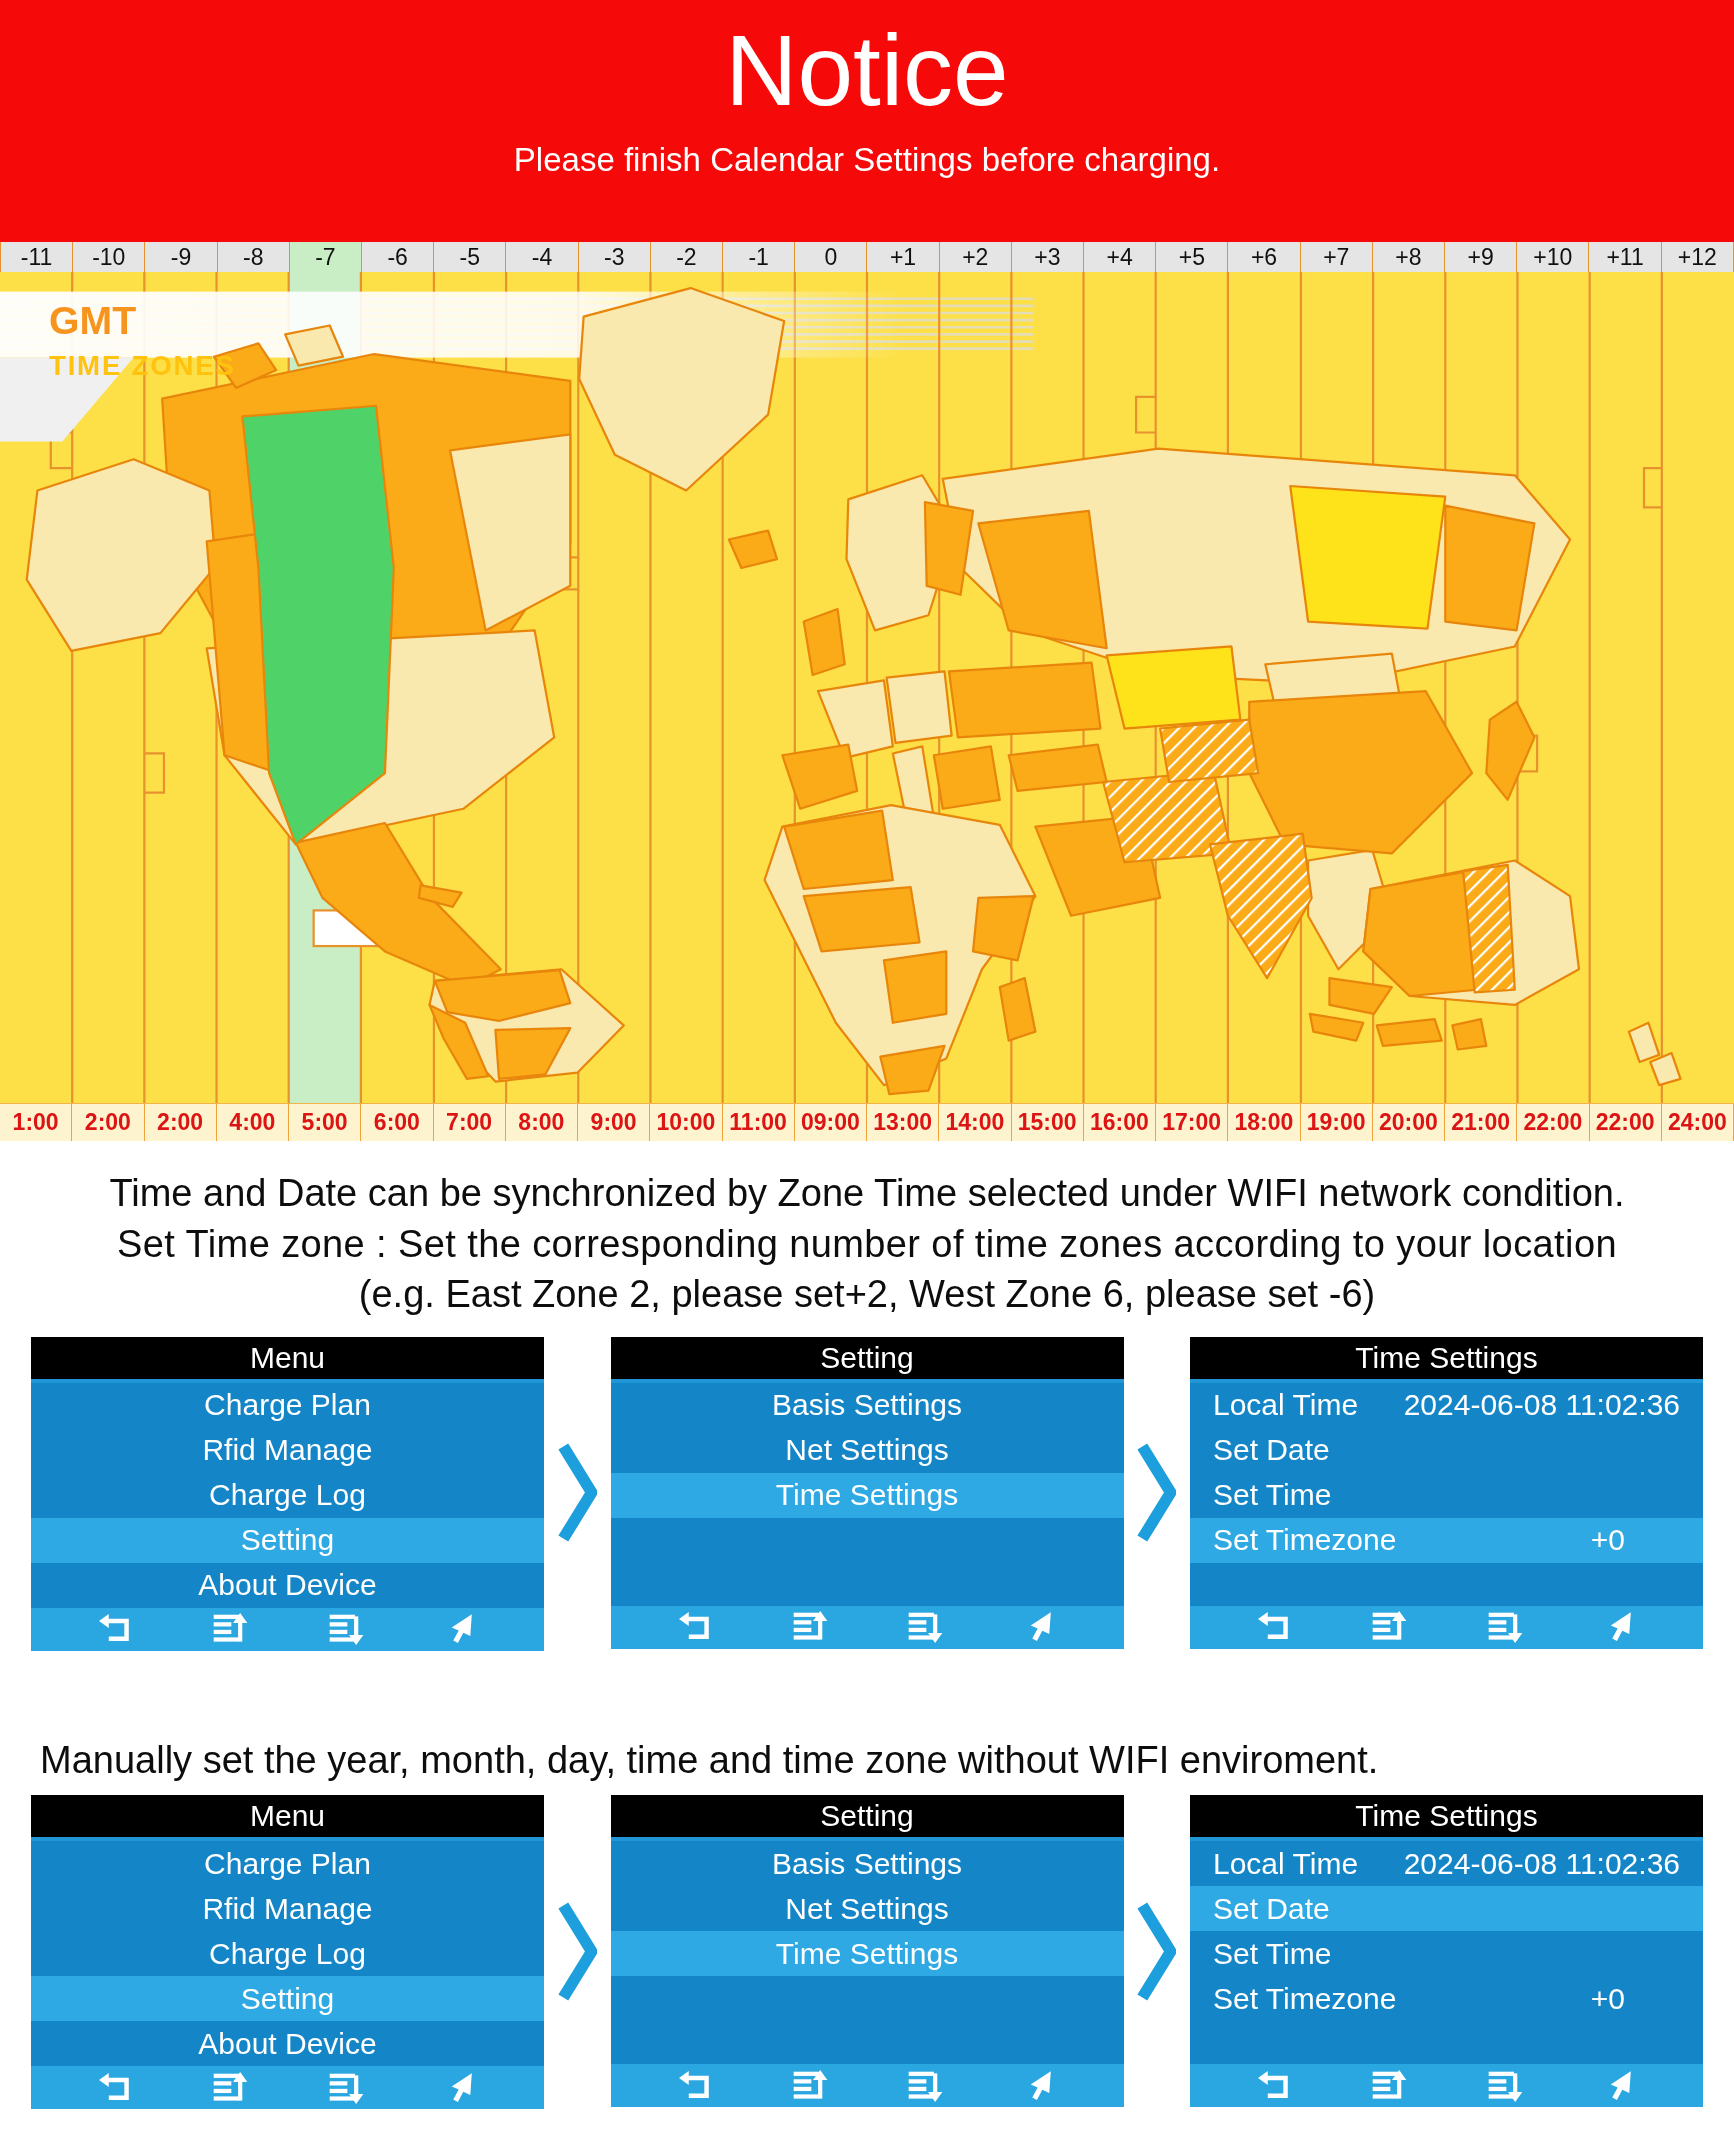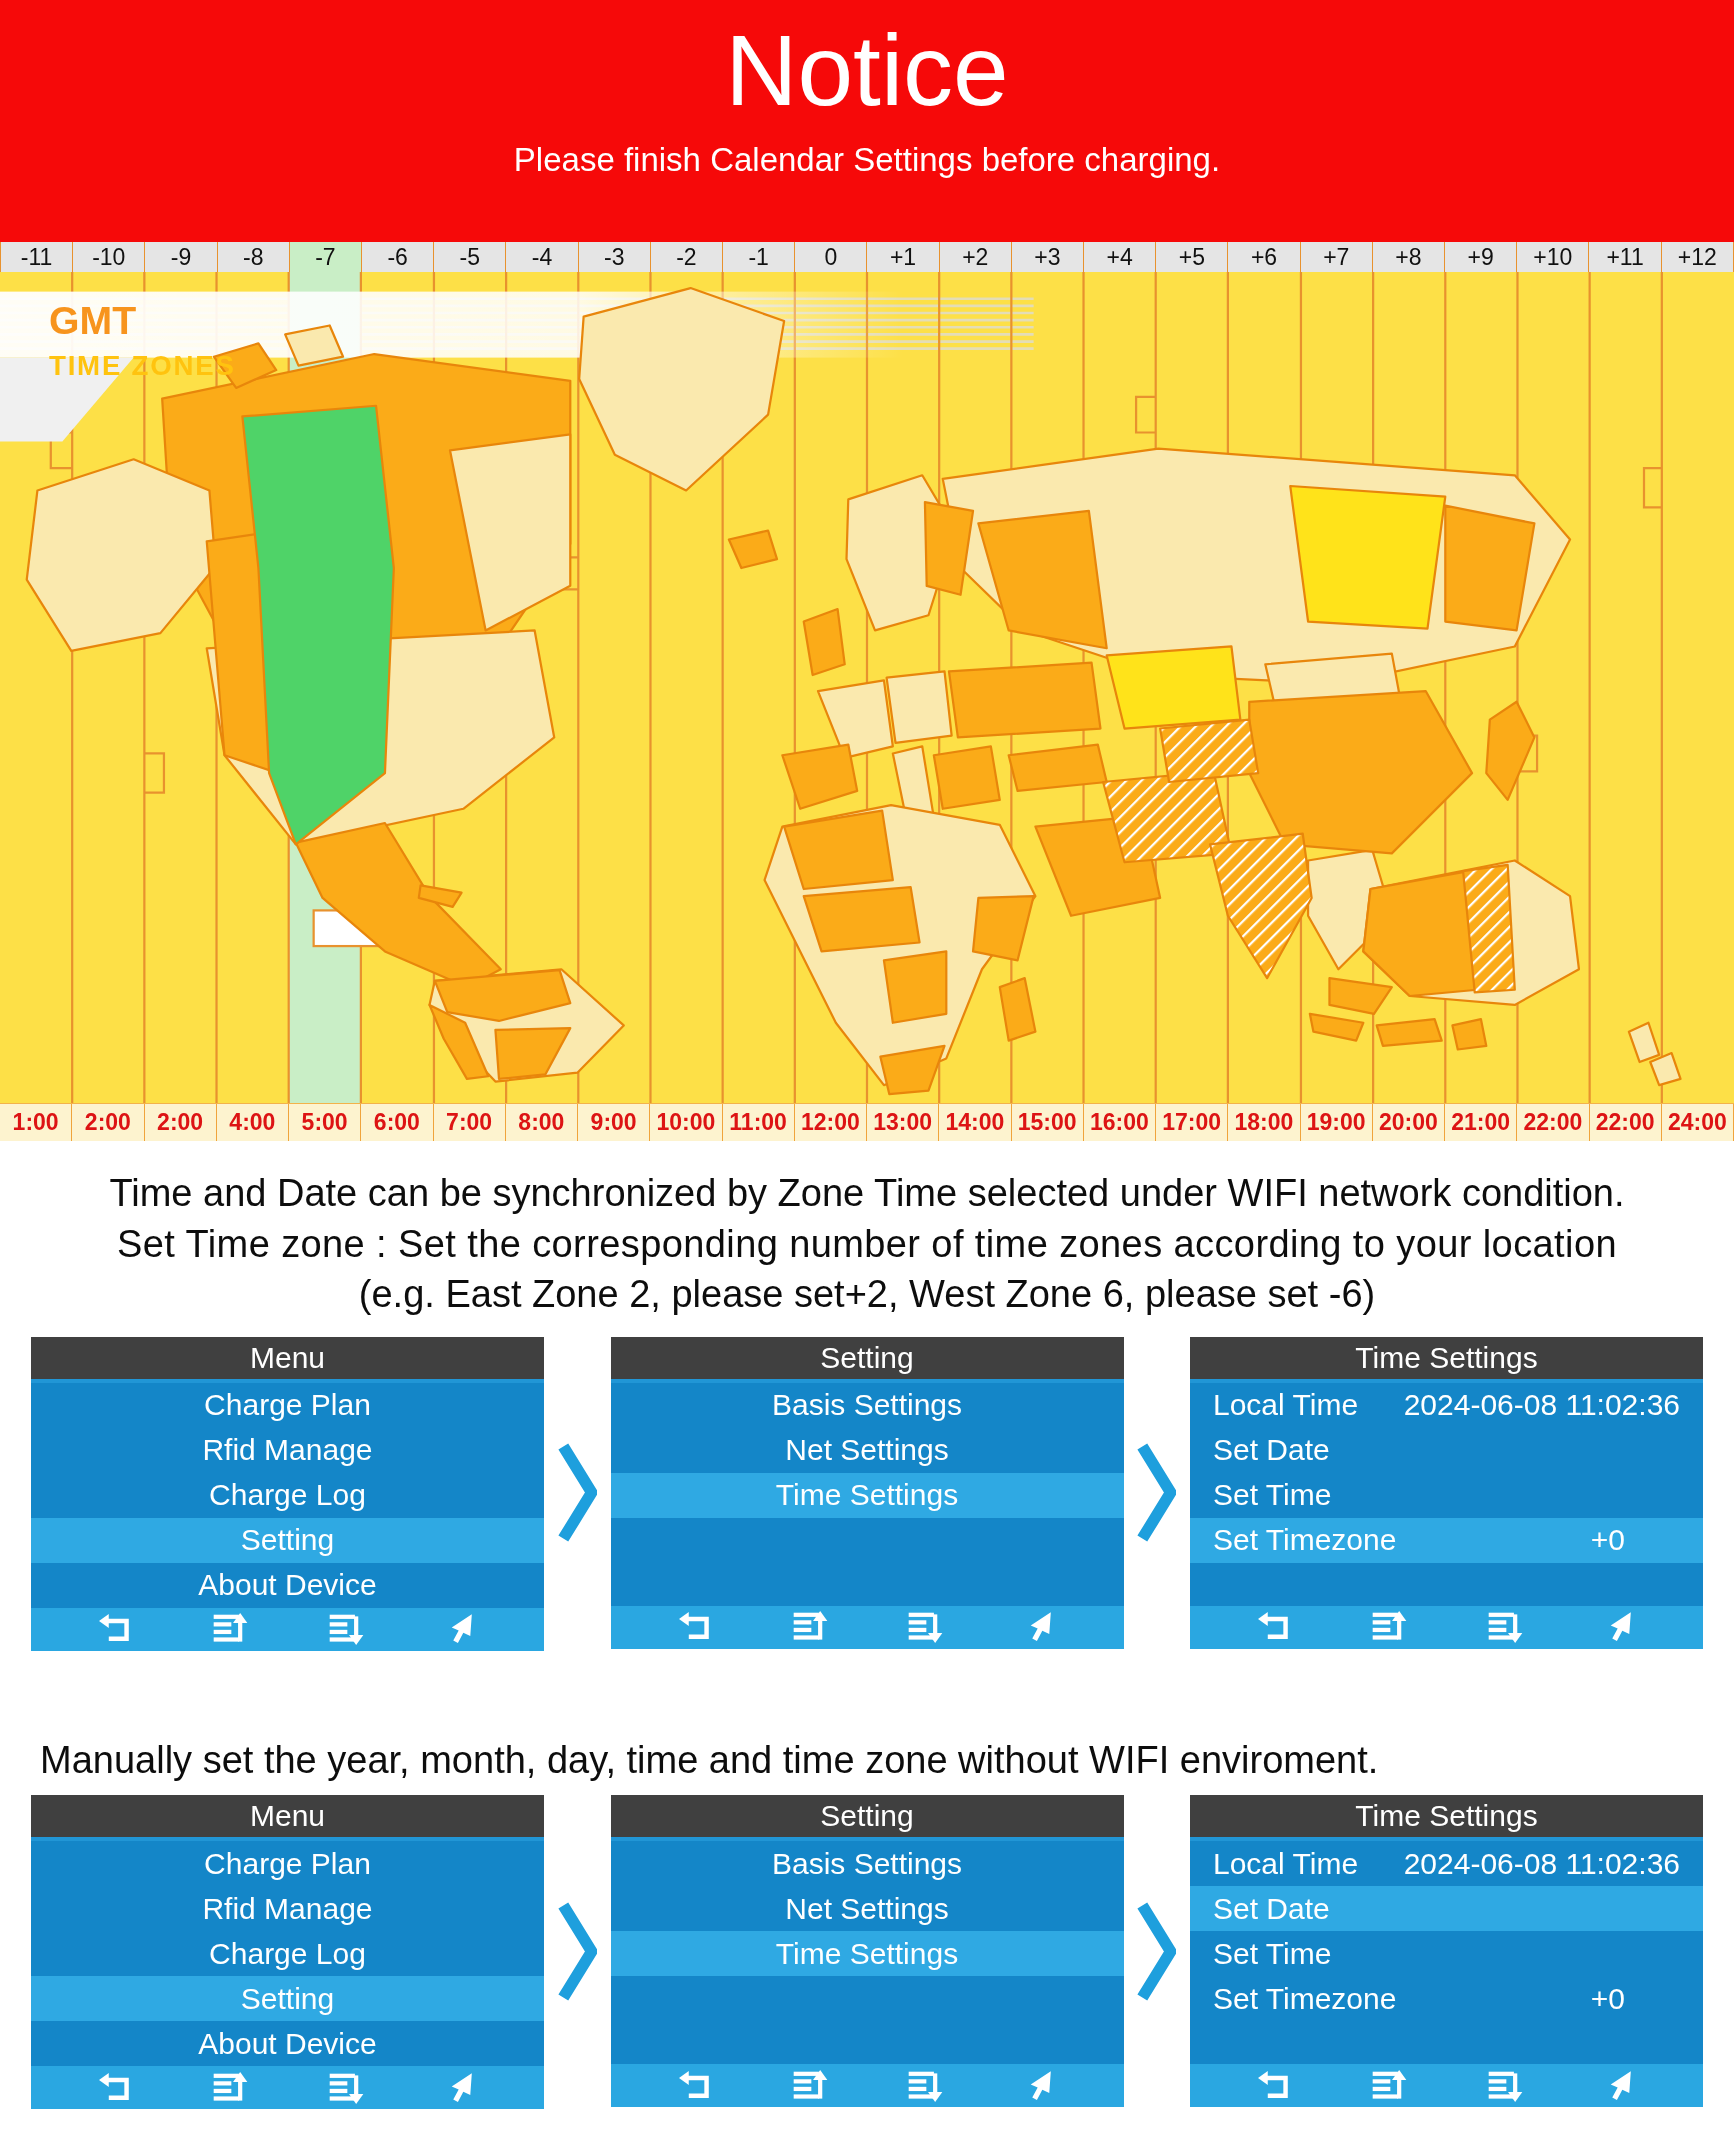--- a/index.html
+++ b/index.html
@@ -28,21 +28,21 @@
 
   
   .note-wifi{margin:27px 10.7px 0;text-align:center;font-size:38px;color:#0d0d0d;line-height:1.33;}
   .note-wifi .l2{letter-spacing:0.4px;}
   .note-manual{margin:89px 0 12.5px;padding-left:40px;font-size:38px;color:#0d0d0d;text-align:left;}
 
   
   .screens-row{display:flex;align-items:center;justify-content:space-between;
     padding:0 31px;margin-top:16px;height:314px;}
   .screen{width:513px;height:312px;background:#1486C8;display:flex;flex-direction:column;}
-  .stitle{height:42px;flex:0 0 42px;background:#404040;color:#fff;font-size:30px;
+  .stitle{height:42px;flex:0 0 42px;background:#000000;color:#fff;font-size:30px;
     display:flex;align-items:center;justify-content:center;}
   .sbody{flex:1;display:flex;flex-direction:column;border-top:4.5px solid #2196D6;}
   .srow{height:45px;flex:0 0 45px;display:flex;align-items:center;justify-content:center;
     color:#fff;font-size:30px;}
   .srow.hl{background:#2FA9E3;}
   .srow.left{justify-content:flex-start;padding:0 23px;}
   .srow .val{margin-left:auto;}
   .srow .tzval{margin-right:55px;}
   .iconbar{height:43px;flex:0 0 43px;background:#2AA7E1;display:flex;align-items:center;
     justify-content:space-around;padding:0 27px;}
@@ -236,21 +236,21 @@
     <div class="timecell">2:00</div>
     <div class="timecell">2:00</div>
     <div class="timecell">4:00</div>
     <div class="timecell">5:00</div>
     <div class="timecell">6:00</div>
     <div class="timecell">7:00</div>
     <div class="timecell">8:00</div>
     <div class="timecell">9:00</div>
     <div class="timecell">10:00</div>
     <div class="timecell">11:00</div>
-    <div class="timecell">12:00</div>
+    <div class="timecell">09:00</div>
     <div class="timecell">13:00</div>
     <div class="timecell">14:00</div>
     <div class="timecell">15:00</div>
     <div class="timecell">16:00</div>
     <div class="timecell">17:00</div>
     <div class="timecell">18:00</div>
     <div class="timecell">19:00</div>
     <div class="timecell">20:00</div>
     <div class="timecell">21:00</div>
     <div class="timecell">22:00</div>

